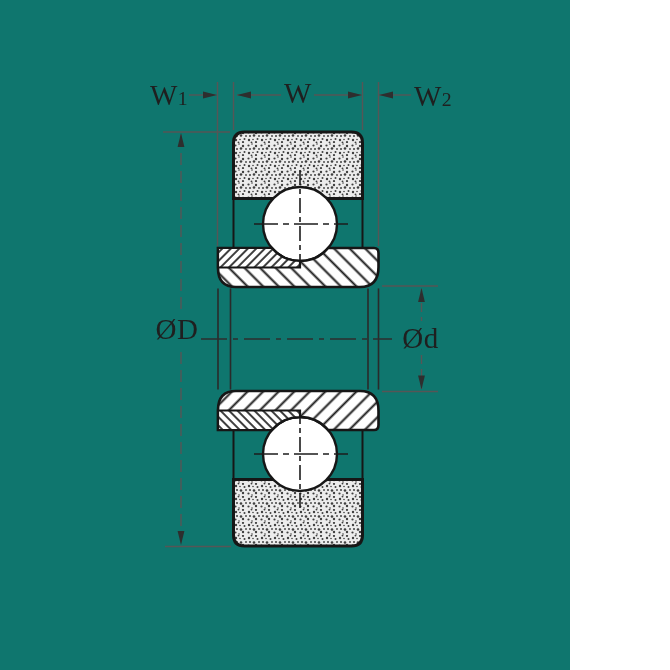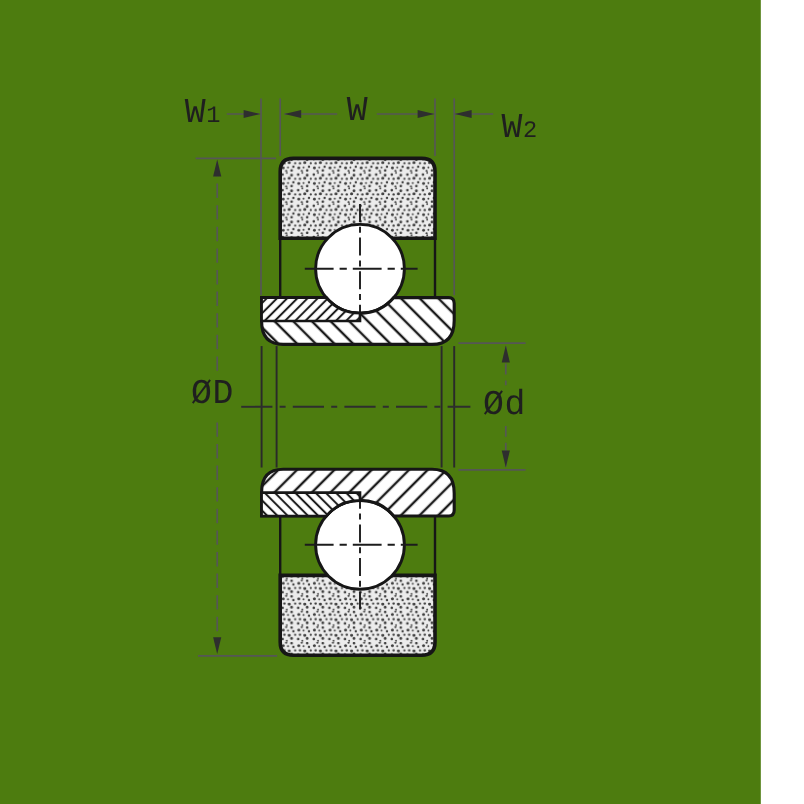--- a/index.html
+++ b/index.html
@@ -1,20 +1,20 @@
 <!DOCTYPE html>
 <html><head>
 <meta charset="utf-8">
 <style>
   html,body{margin:0;padding:0;background:#ffffff;}
   #stage{
     position:relative;
-    width:634px;height:670px;
-    background:#4d7c0f;
-    font-family:Liberation Mono, monospace;
+    width:570px;height:670px;
+    background:#0f766e;
+    font-family:Liberation Serif, serif;
     overflow:hidden;
   }
   #drawing{position:absolute;left:0;top:0;}
   .dimlabel{
     position:absolute;
     color:#1f1f1f;
     font-size:29px;
     line-height:34px;
     text-align:center;
     letter-spacing:0.5px;
@@ -124,21 +124,21 @@
       <polygon points="421.5,389.5 418.1,375.5 424.9,375.5"></polygon>
     </g>
   </svg>
 
   <div class="dimlabel" style="left:139px;top:78px;width:60px;">
     <span>W</span><span class="sublabel">1</span>
   </div>
 
   <div class="dimlabel" style="left:270px;top:76px;width:56px;">W</div>
 
-  <div class="dimlabel" style="left:403px;top:90px;width:60px;">
+  <div class="dimlabel" style="left:403px;top:79px;width:60px;">
     <span>W</span><span class="sublabel">2</span>
   </div>
 
   <div class="dimlabel" style="left:145px;top:312px;width:64px;">ØD</div>
 
   <div class="dimlabel" style="left:389px;top:321px;width:63px;">Ød</div>
 
 </div>
 
 </body></html>

